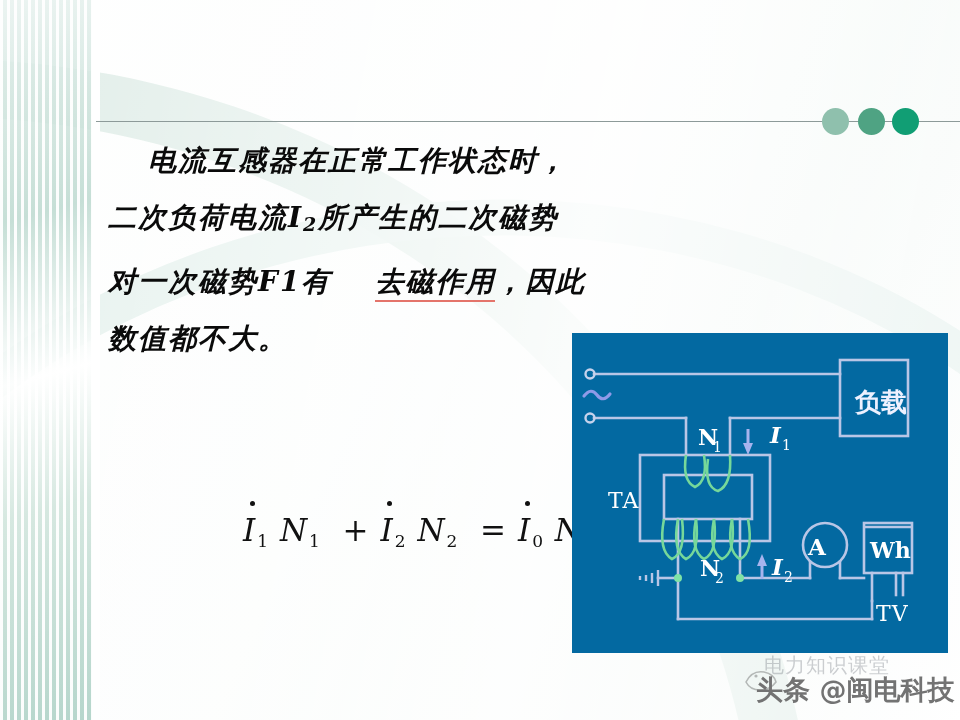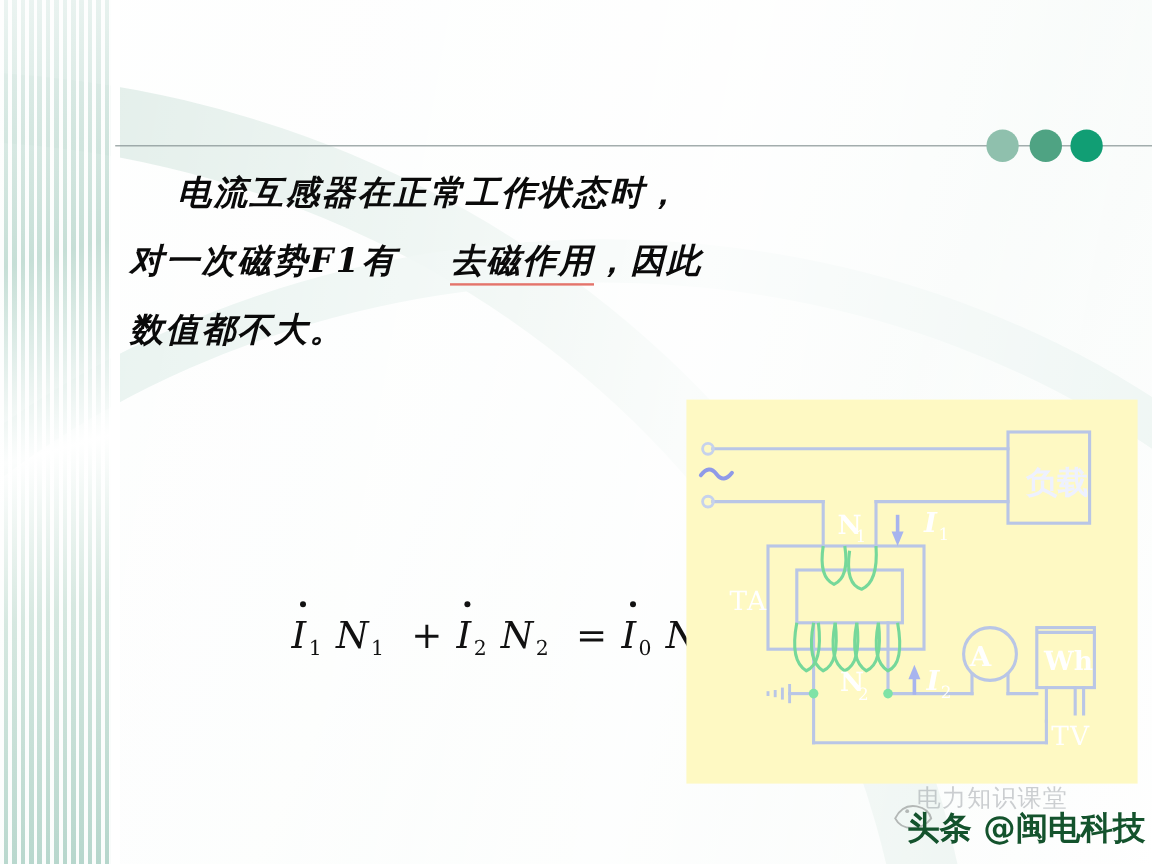--- a/index.html
+++ b/index.html
@@ -109,36 +109,36 @@
   .dotvar{position:relative;display:inline-block;}
   .dotvar::after{
     content:"";position:absolute;left:52%;top:-11px;
     width:5px;height:5px;border-radius:50%;background:#111;
   }
   .fsub{font-size:17px;vertical-align:-6px;padding-left:1px;}
 
   
   .circuit-panel{
     position:absolute;left:572px;top:333px;width:376px;height:320px;
-    background:#fef9c3;
+    background:#0369a1;
     overflow:hidden;
   }
   .circuit-panel svg{display:block;}
 
   
   .wm-back{
     position:absolute;left:764px;top:652px;
     font-family:"DejaVu Sans","Liberation Sans",sans-serif;
     font-size:20px;color:rgba(90,95,105,.30);
     letter-spacing:1px;white-space:nowrap;
   }
   .wm-main{
     position:absolute;left:756px;top:672px;
     font-family:"DejaVu Sans","Liberation Sans",sans-serif;
-    font-weight:bold;font-size:27px;color:#14532d;
+    font-weight:bold;font-size:27px;color:#737373;
     letter-spacing:0px;white-space:nowrap;
   }
   .wm-bird{
     position:absolute;left:742px;top:664px;width:40px;height:34px;
     opacity:.35;
   }
 </style>
 </head>
 <body>
 
@@ -159,20 +159,21 @@
   <div class="hrule"></div>
   <div class="dots">
     <div class="dot dot1"></div>
     <div class="dot dot2"></div>
     <div class="dot dot3"></div>
   </div>
 
   <div class="body-text">
     <div class="tline indent">电流互感器在正常工作状态时，</div>
 
+    <div class="tline"><span>二次负荷电流I</span><span class="sub">2</span><span>所产生的二次磁势</span></div>
 
     <div class="tline"><span>对一次磁势F1有</span><span class="ul-red">去磁作用</span><span>，因此</span></div>
 
     <div class="tline">数值都不大。</div>
   </div>
 
   <div class="formula">
     <span class="dotvar" style="font-style:italic">I</span><span class="fsub">1</span>&nbsp;<span style="font-style:italic">N</span><span class="fsub">1</span>
     &nbsp;<span>+</span>&nbsp;<span class="dotvar" style="font-style:italic">I</span><span class="fsub">2</span>&nbsp;<span style="font-style:italic">N</span><span class="fsub">2</span>
     &nbsp;<span>=</span>&nbsp;<span class="dotvar" style="font-style:italic">I</span><span class="fsub">0</span>&nbsp;<span style="font-style:italic">N</span><span class="fsub">1</span>

